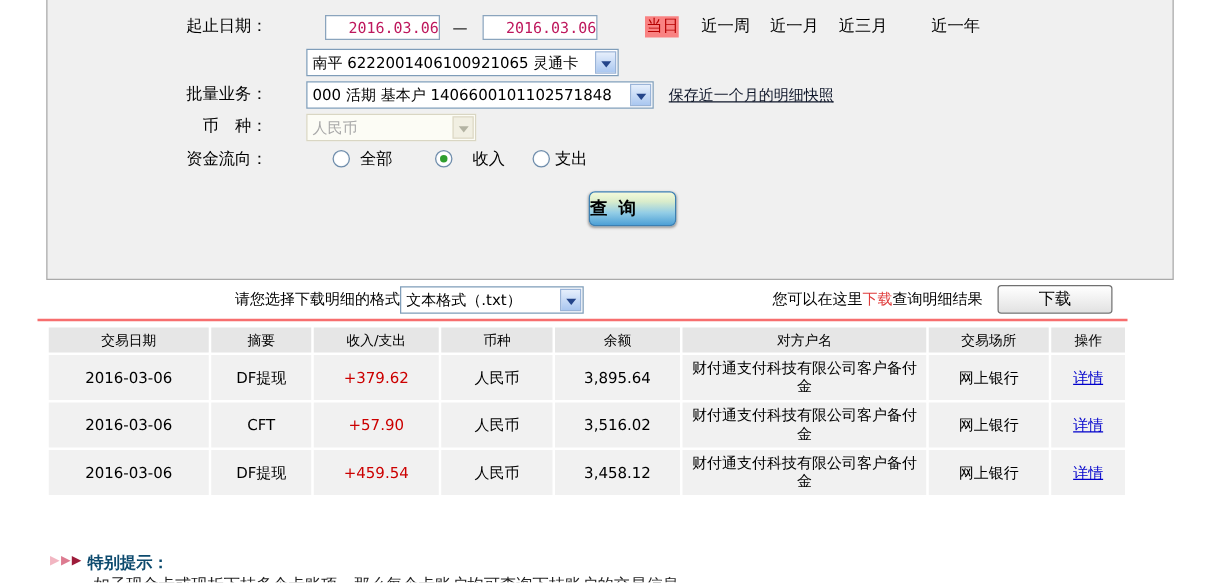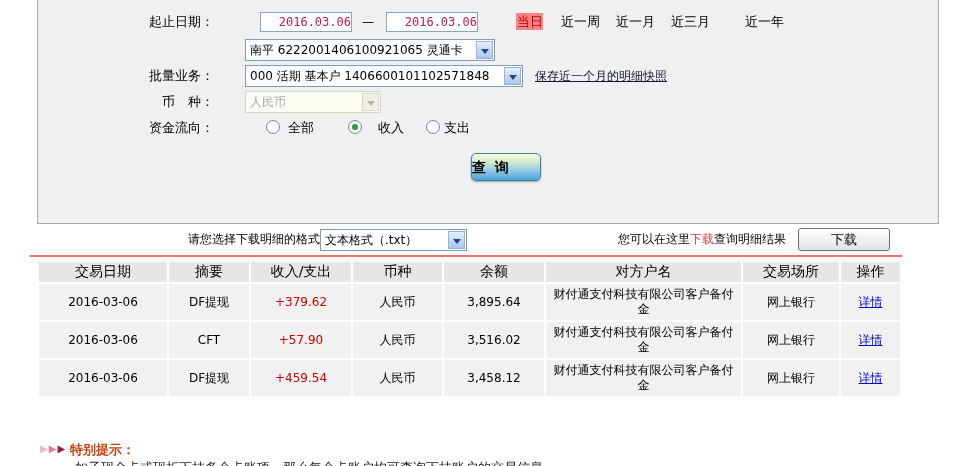--- a/index.html
+++ b/index.html
@@ -53,30 +53,30 @@
   .dl-hint .red { color:#e03c3c; }
   .dl-btn { position:absolute; left:798px; top:228px; width:92px; height:23px;
             border:1px solid #707070; border-radius:3px; background:linear-gradient(#ffffff,#e2e2e2);
             text-align:center; line-height:21px; font-size:13px; cursor:pointer; }
 
   .red-line { position:absolute; left:30px; top:255px; width:872px; height:2px; background:#f76e6e; }
 
   
   table.results { position:absolute; left:37px; top:260px; border-collapse:separate; border-spacing:2px;
                   table-layout:fixed; width:865px; }
-  table.results th { background:#e6e6e6; height:20px; font-weight:normal; font-size:14px; text-align:center; }
+  table.results th { background:#e6e6e6; height:20px; font-weight:normal; font-size:11px; text-align:center; }
   table.results td { background:#f1f1f1; height:36px; font-size:12px; text-align:center;
                      padding:0 6px; line-height:15px; word-break:break-all; }
   td.amount { color:#cc0000; }
   a.detail-link { color:#0000cc; text-decoration:underline; cursor:pointer; }
 
   
   .tip-arrows { position:absolute; left:40px; top:443px; font-size:10px; letter-spacing:1px; }
   .tip-arrows .a1 { color:#f2b6c2; } .tip-arrows .a2 { color:#dd7b90; } .tip-arrows .a3 { color:#9d1c3a; }
-  .tip-title { position:absolute; left:70px; top:441px; font-size:13px; font-weight:bold; color:#c2410c; }
+  .tip-title { position:absolute; left:70px; top:441px; font-size:13px; font-weight:bold; color:#0c4a6e; }
   .tip-text { position:absolute; left:75px; top:459px; font-size:13px; color:#222; white-space:nowrap; }
 </style>
 </head>
 <body>
 
 <div id="page">
 
   <div class="form-box">
 
     <div class="form-row" style="top:18px; width:100%;">

